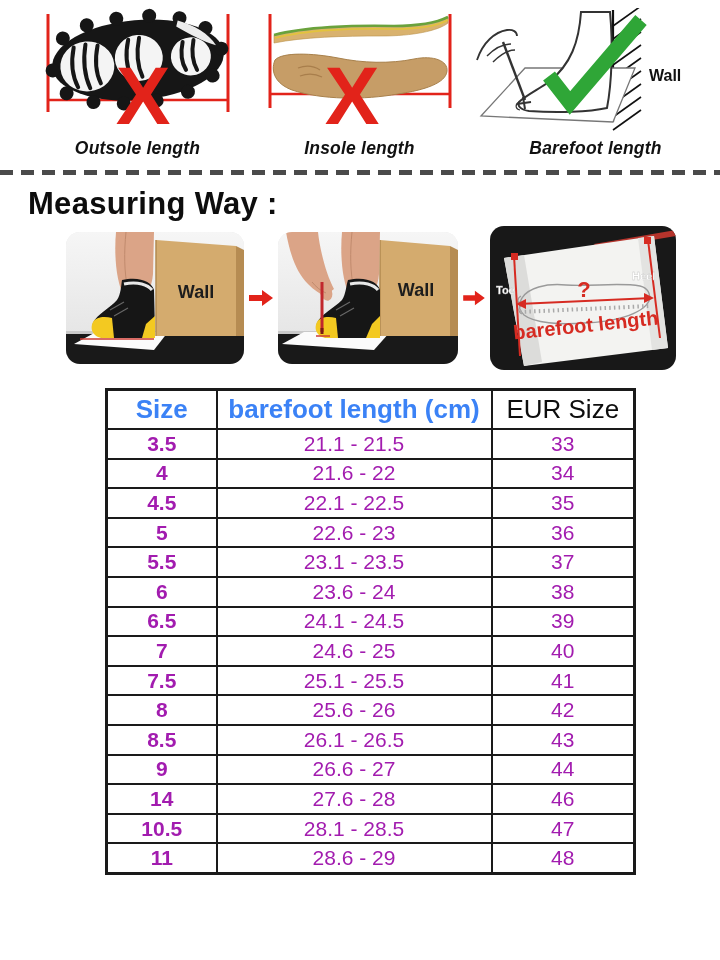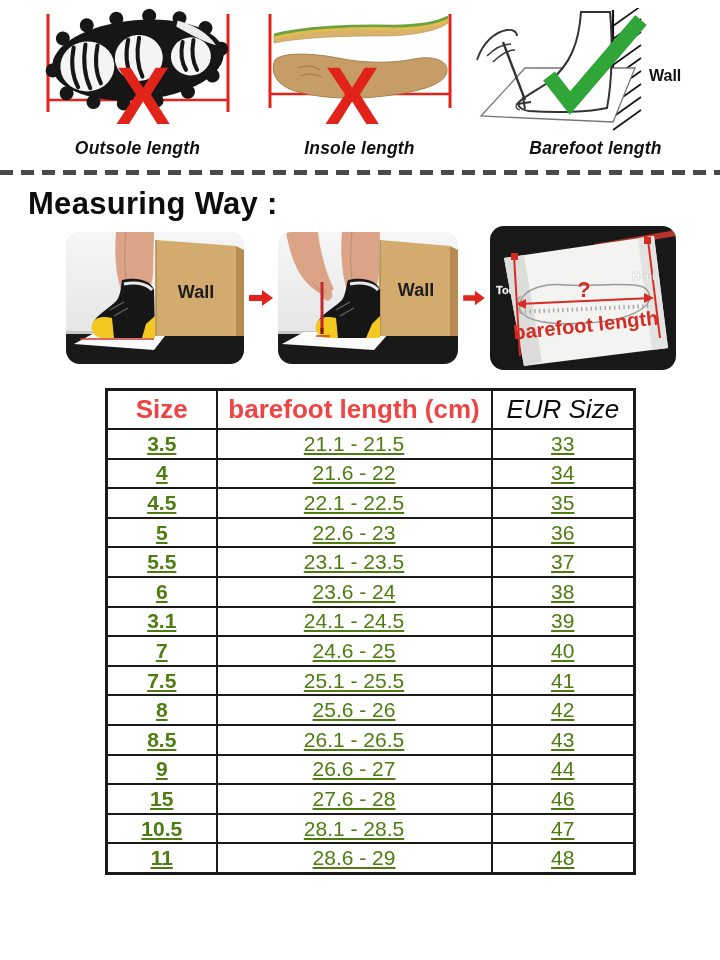--- a/index.html
+++ b/index.html
@@ -27,23 +27,23 @@
   .flow-arrow{flex:none;margin:0 5px;}
 
   
   table.size-table{border-collapse:collapse;width:528px;margin:16px 0 0 105px;table-layout:fixed;}
   table.size-table col.c1{width:110px;}
   table.size-table col.c2{width:275px;}
   table.size-table col.c3{width:143px;}
   table.size-table th,table.size-table td{border:2px solid #1a1a1a;text-align:center;padding:0;}
   table.size-table{border:3px solid #1a1a1a;}
   table.size-table th{height:37px;font-size:26px;}
-  th.hdr-red{color:#ef4444;font-weight:bold;}
-  th.hdr-black{color:#0d0d0d;font-weight:normal;font-style:italic;}
-  table.size-table td{height:27.6px;font-size:21px;color:#4d7c0f;text-decoration:underline;}
+  th.hdr-red{color:#3b82f6;font-weight:bold;}
+  th.hdr-black{color:#0d0d0d;font-weight:normal;}
+  table.size-table td{height:27.6px;font-size:21px;color:#a21caf;}
   table.size-table td:first-child{font-weight:bold;}
 </style>
 </head>
 <body>
 
 <div>
 
   <section class="top-guide">
 
     <div class="guide-item g1">
@@ -282,21 +282,21 @@
           <td>5.5</td>
           <td>23.1 - 23.5</td>
           <td>37</td>
         </tr>
         <tr>
           <td>6</td>
           <td>23.6 - 24</td>
           <td>38</td>
         </tr>
         <tr>
-          <td>3.1</td>
+          <td>6.5</td>
           <td>24.1 - 24.5</td>
           <td>39</td>
         </tr>
         <tr>
           <td>7</td>
           <td>24.6 - 25</td>
           <td>40</td>
         </tr>
         <tr>
           <td>7.5</td>
@@ -312,21 +312,21 @@
           <td>8.5</td>
           <td>26.1 - 26.5</td>
           <td>43</td>
         </tr>
         <tr>
           <td>9</td>
           <td>26.6 - 27</td>
           <td>44</td>
         </tr>
         <tr>
-          <td>15</td>
+          <td>14</td>
           <td>27.6 - 28</td>
           <td>46</td>
         </tr>
         <tr>
           <td>10.5</td>
           <td>28.1 - 28.5</td>
           <td>47</td>
         </tr>
         <tr>
           <td>11</td>

